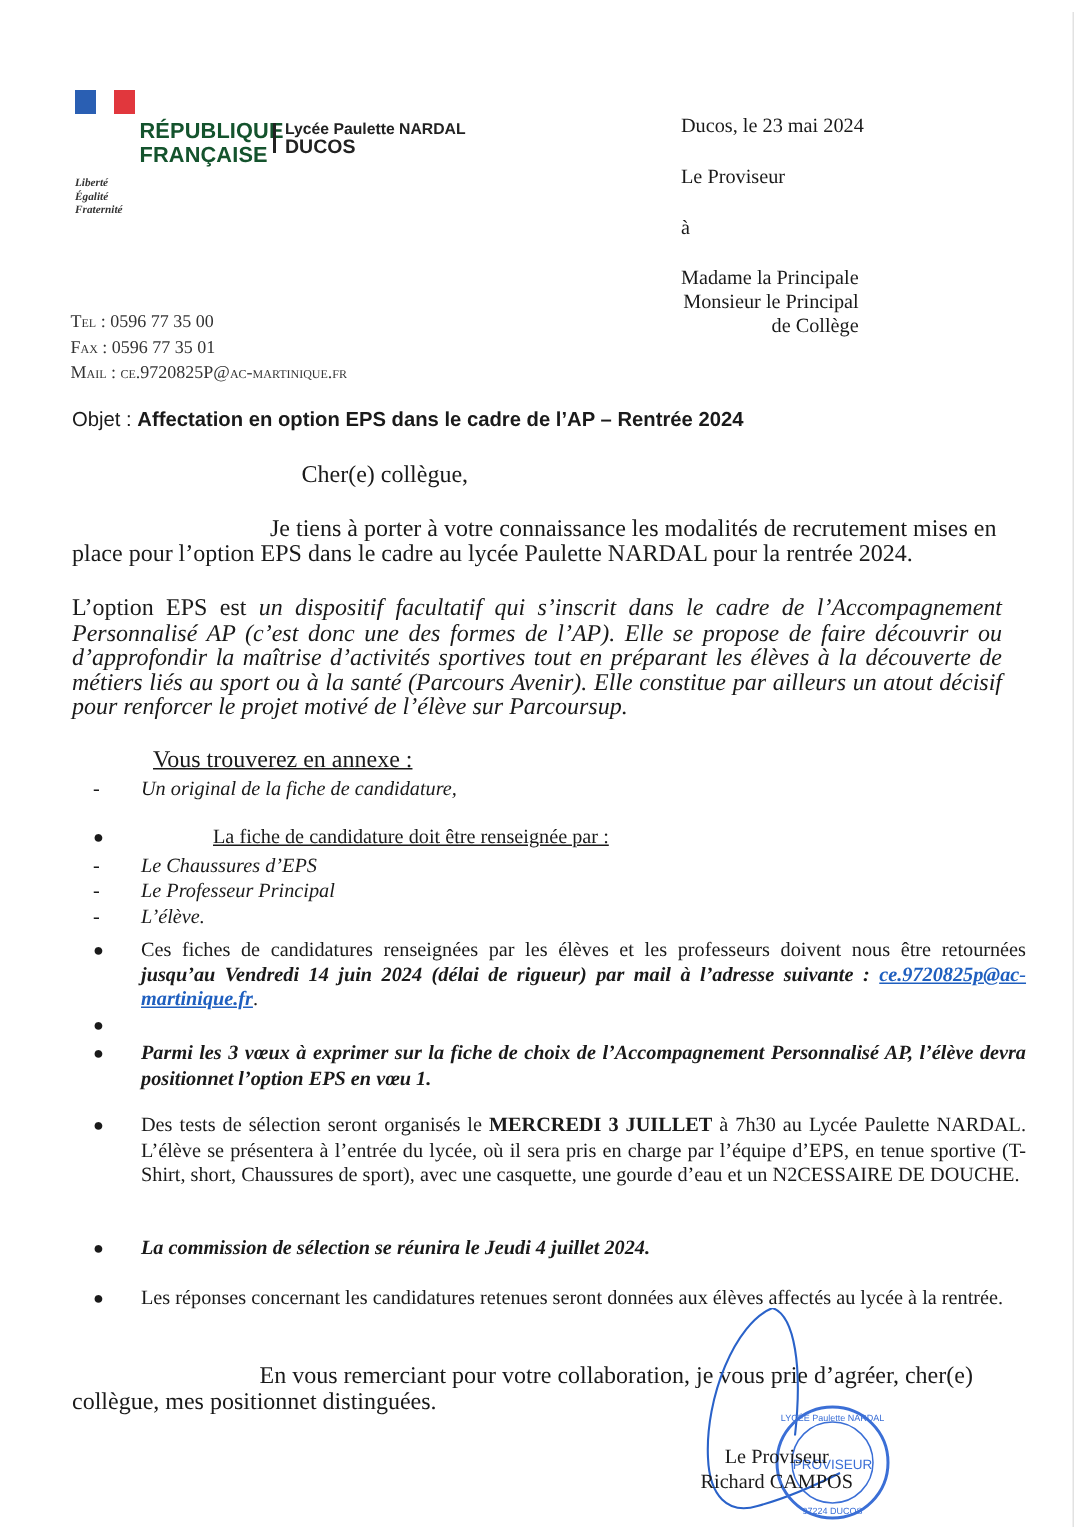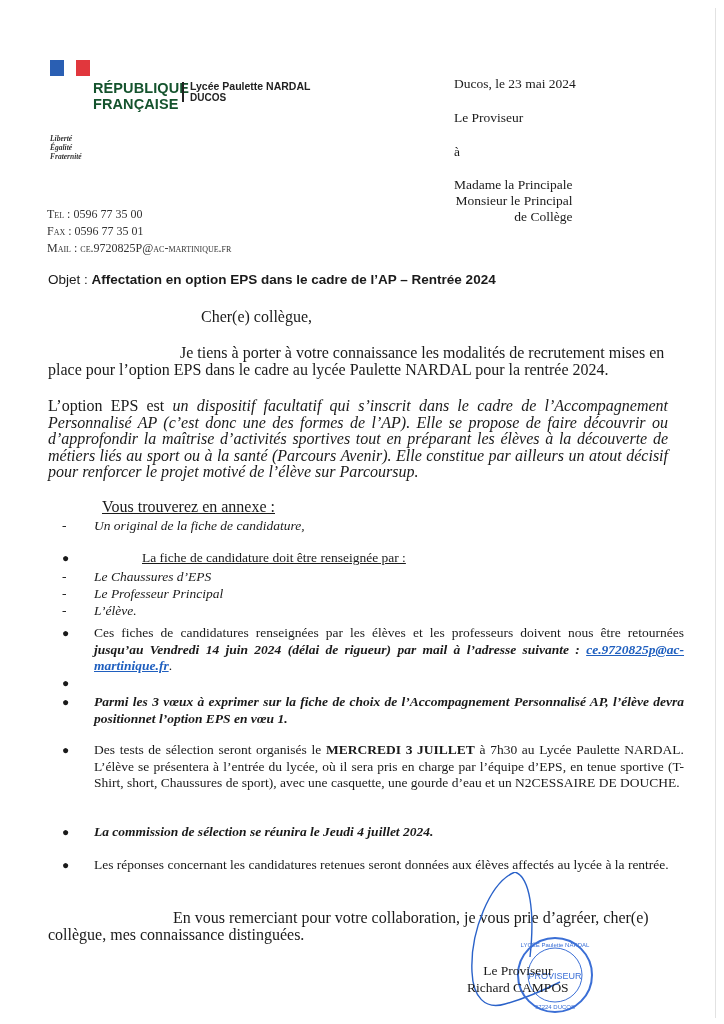--- a/index.html
+++ b/index.html
@@ -7,26 +7,26 @@
          font-family: "Liberation Serif", "DejaVu Serif", serif; color: #1a1a1a; }
   .right-rule { position: absolute; left: 715px; top: 8px; width: 1px; height: 1010px; background: #e2e2e2; }
 
   
   .marianne { position: absolute; left: 50px; top: 60px; width: 40px; height: 16px; }
   .marianne .blue { position: absolute; left: 0; top: 0; width: 14px; height: 16px; background: #2a5fb3; }
   .marianne .white { position: absolute; left: 14px; top: 0; width: 12px; height: 16px; background: #fff; }
   .marianne .red { position: absolute; left: 26px; top: 0; width: 14px; height: 16px; background: #e1373d; }
   .rf { position: absolute; left: 50px; top: 80px; font-family: "Liberation Sans", "DejaVu Sans", sans-serif;
         font-weight: bold; font-size: 14.5px; line-height: 16px; color: #14532d; letter-spacing: 0.1px; margin-left: 43px; }
-  .devise { position: absolute; left: 50px; top: 134px; font-family: "Liberation Serif", serif; font-style: italic;
+  .devise { position: absolute; left: 50px; top: 117px; font-family: "Liberation Serif", serif; font-style: italic;
             font-weight: bold; font-size: 7.5px; line-height: 9px; color: #333; }
   .lycee-bar { position: absolute; left: 182px; top: 82px; width: 2px; height: 20px; background: #222; }
   .lycee { position: absolute; left: 190px; top: 81px; font-family: "Liberation Sans", "DejaVu Sans", sans-serif;
            font-weight: bold; font-size: 10.5px; line-height: 11px; color: #222; }
-  .lycee .city { font-size: 10px; }
+  .lycee .city { font-size: 13px; }
 
   
   .addr { position: absolute; left: 454px; font-size: 13.5px; line-height: 16px; }
   .addr.date { top: 76px; }
   .addr.from { top: 110px; }
   .addr.to { top: 144px; }
   .addr.recip { top: 177px; text-align: right; }
 
   
   .contact { position: absolute; left: 47px; top: 206px; font-size: 12px; line-height: 17px; color: #333; font-variant: small-caps; }
@@ -182,21 +182,21 @@
   <span class="body bi">La commission de sélection se réunira le Jeudi 4 juillet 2024.</span>
 </div>
 
 <div class="bullet b-reponses">
   <span class="mk">●</span>
   <span class="body">Les réponses concernant les candidatures retenues seront données aux élèves affectés au lycée à la rentrée.</span>
 </div>
 
 <div class="p closing">
   <div class="indent">En vous remerciant pour votre collaboration, je vous prie d’agréer, cher(e)</div>
-  <div>collègue, mes connaissance distinguées.</div>
+  <div>collègue, mes positionnet distinguées.</div>
 </div>
 
 <svg class="scribble" viewBox="0 0 120 140">
   <path d="M55 0 C 30 10, 10 60, 12 100 C 13 125, 25 138, 45 132 C 60 128, 80 120, 100 110 M55 0 C 70 5, 75 40, 70 85" fill="none" stroke="#2a62c9" stroke-width="1.4"></path>
 </svg>
 
 <svg class="stamp" viewBox="0 0 80 80">
   <circle cx="40" cy="40" r="37" fill="none" stroke="#3b6fd6" stroke-width="2"></circle>
   <circle cx="40" cy="40" r="27" fill="none" stroke="#3b6fd6" stroke-width="1"></circle>
   <text x="40" y="44" text-anchor="middle" font-family="Liberation Sans, sans-serif" font-size="9" fill="#3b6fd6">PROVISEUR</text>

